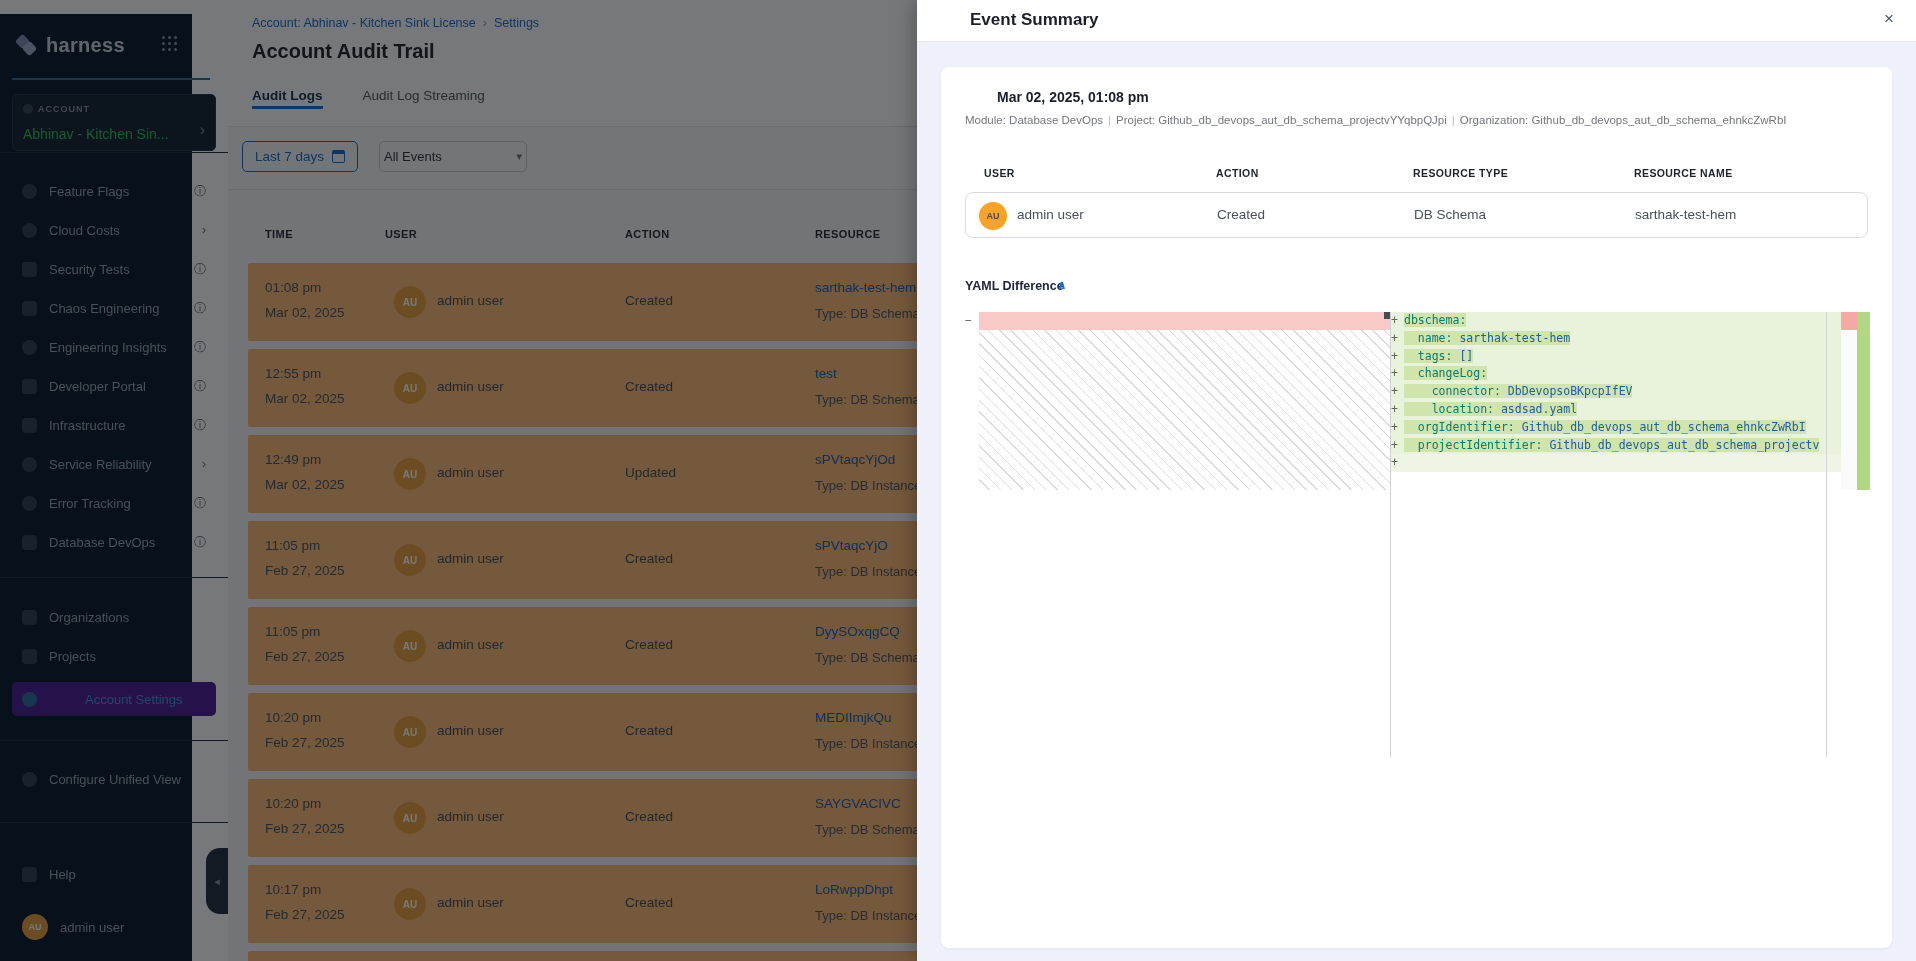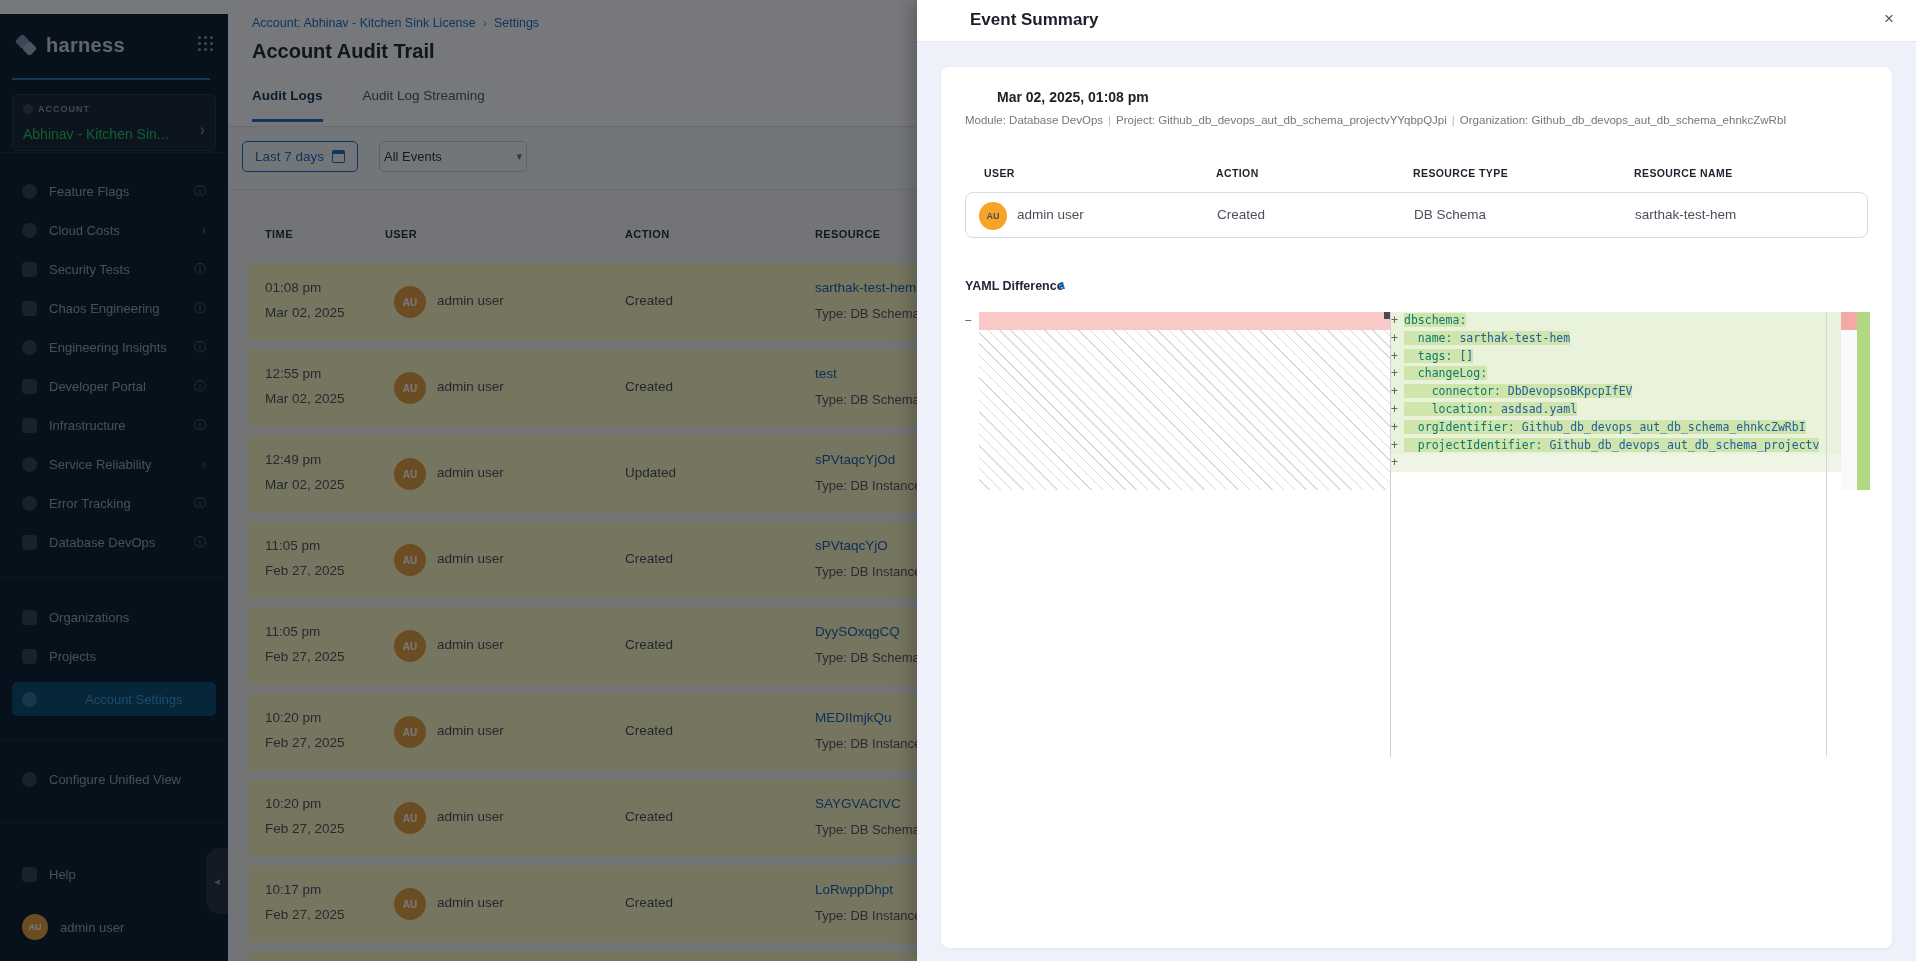--- a/index.html
+++ b/index.html
@@ -1,58 +1,58 @@
 <!DOCTYPE html>
 <html><head>
 <meta charset="utf-8">
 <style>
   * { margin:0; padding:0; box-sizing:border-box; }
   html,body { background:#ffffff; }
   body { font-family:"Liberation Sans","DejaVu Sans",sans-serif; }
   .app { position:relative; width:1916px; height:961px; overflow:hidden; background:#ffffff; }
 
   
-  .sidebar { position:absolute; left:0; top:14px; width:228px; height:947px; background:#0b1b2c; z-index:1;padding-left:41px; }
+  .sidebar { position:absolute; left:0; top:14px; width:192px; height:947px; background:#0b1b2c; z-index:1;padding-left:41px; }
   .logo-row { position:absolute; left:14px; top:14px; width:200px; height:34px; display:flex; align-items:center; gap:8px; }
   .logo-mark { width:24px; height:24px; flex:none; }
   .logo-text { font-size:20px; font-weight:bold; color:#cfd6dd; letter-spacing:.3px; }
   .grid-icon { position:absolute; right:14px; top:22px; width:16px; height:16px; }
   .grid-icon i { position:absolute; width:3px; height:3px; border-radius:50%; background:#8b97a3; }
   .logo-underline { position:absolute; left:12px; top:64px; width:198px; height:2px; background:#2e6da4; }
   .account-box { position:absolute; left:12px; top:80px; width:204px; height:57px; background:#16222f; border:1px solid #27someone; border:1px solid #273445; border-radius:5px; padding:9px 10px; }
   .account-label { font-size:9px; letter-spacing:1px; color:#8a94a0; font-weight:bold; display:flex; align-items:center; gap:5px; }
   .account-name { font-size:14px; color:#22c55e; margin-top:12px; white-space:nowrap; overflow:hidden; }
   .account-chev { position:absolute; right:10px; top:26px; color:#7f8a96; font-size:16px; }
   .side-sect-divider { position:absolute; left:0; width:228px; height:1px; background:#1d2a3a; }
   .nav-item { position:absolute; left:12px; width:204px; height:30px; display:flex; align-items:center; gap:12px; padding:0 10px; color:#9aa4ae; font-size:13px; border-radius:5px; }
   .nav-item .blob { width:15px; height:15px; background:#55637288; border-radius:4px; flex:none; }
   .nav-item .blob.round { border-radius:50%; }
   .nav-item .trail { margin-left:auto; color:#5d6b7a; font-size:12px; }
-  .nav-item.active { background:#0c4a6e; color:#3d9bd7;gap:48px; }
+  .nav-item.active { background:#4c1d95; color:#3d9bd7;gap:48px; }
   .nav-item.active .blob { background:#2d6f9e; }
   .avatar { border-radius:50%; background:#e8a13c; color:#fff; font-weight:bold; display:flex; align-items:center; justify-content:center; flex:none; }
   .collapse-handle { position:absolute; left:206px; top:848px; width:22px; height:66px; background:#242f3d; border-radius:14px 0 0 14px; z-index:2; display:flex; align-items:center; justify-content:center; color:#8b96a2; font-size:11px; }
 
   
   .main { position:absolute; left:228px; top:0; width:708px; height:961px; background:#f6f7f9; z-index:1; }
   .main-header { position:absolute; left:0; top:0; width:100%; height:127px; background:#ffffff; border-bottom:1px solid #e2e4e8; }
   .breadcrumb { position:absolute; left:24px; top:16px; font-size:12.5px; color:#1b6cc4; display:flex; gap:7px; align-items:center; }
   .breadcrumb .sep { color:#8a919b; }
   .page-title { position:absolute; left:24px; top:40px; font-size:20px; font-weight:bold; color:#22252b; }
   .tabs { position:absolute; left:24px; top:88px; display:flex; gap:40px; font-size:13.5px; }
-  .tab { padding-bottom:16px; color:#4e5archive; color:#4e5760; }
+  .tab { padding-bottom:3px; color:#4e5archive; color:#4e5760; }
   .tab.active { color:#16304e; font-weight:bold; border-bottom:3px solid #1b6cc4; }
   .filter-bar { position:absolute; left:0; top:128px; width:100%; height:62px; background:#f9fafb; border-bottom:1px solid #e2e4e8; }
   .date-btn { position:absolute; left:14px; top:13px; height:31px; padding:0 12px; border:1px solid #1b6cc4; border-radius:5px; color:#1b6cc4; font-size:13.5px; display:flex; align-items:center; gap:8px; background:#f9fafb; }
   .events-select { position:absolute; left:151px; top:13px; width:148px; height:31px; border:1px solid #c9ccd3; border-radius:5px; color:#2e333b; font-size:13px; display:flex; align-items:center; padding:0 4px; justify-content:space-between; background:#f9fafb; }
   .events-select .chev { color:#6c737d; font-size:11px; }
   .table-head { position:absolute; left:20px; top:228px; width:688px; height:20px; font-size:11px; font-weight:bold; letter-spacing:.4px; color:#272b33; }
   .table-head span { position:absolute; top:0; }
   .rows { position:absolute; left:20px; top:263px; width:700px; }
-  .audit-row { position:relative; width:100%; height:78px; background:#fef9c3; border-radius:2px; margin-bottom:8px; }
+  .audit-row { position:relative; width:100%; height:78px; background:#fdba74; border-radius:2px; margin-bottom:8px; }
   .audit-row .time { position:absolute; left:17px; top:17px; font-size:13.5px; color:#4c535c; }
   .audit-row .date { position:absolute; left:17px; top:42px; font-size:13.5px; color:#4c535c; }
   .audit-row .avatar { position:absolute; left:146px; top:23px; width:32px; height:32px; font-size:10px; }
   .audit-row .uname { position:absolute; left:189px; top:30px; font-size:13.5px; color:#464d57; }
   .audit-row .action { position:absolute; left:377px; top:30px; font-size:13.5px; color:#464d57; }
   .audit-row .res { position:absolute; left:567px; top:17px; font-size:13.5px; color:#1b5fae; white-space:nowrap; }
   .audit-row .rtype { position:absolute; left:567px; top:43px; font-size:13px; color:#51575f; white-space:nowrap; }
 
   
   .overlay { position:absolute; left:0; top:0; width:917px; height:961px; background:rgba(6,9,14,0.55); z-index:10; }

